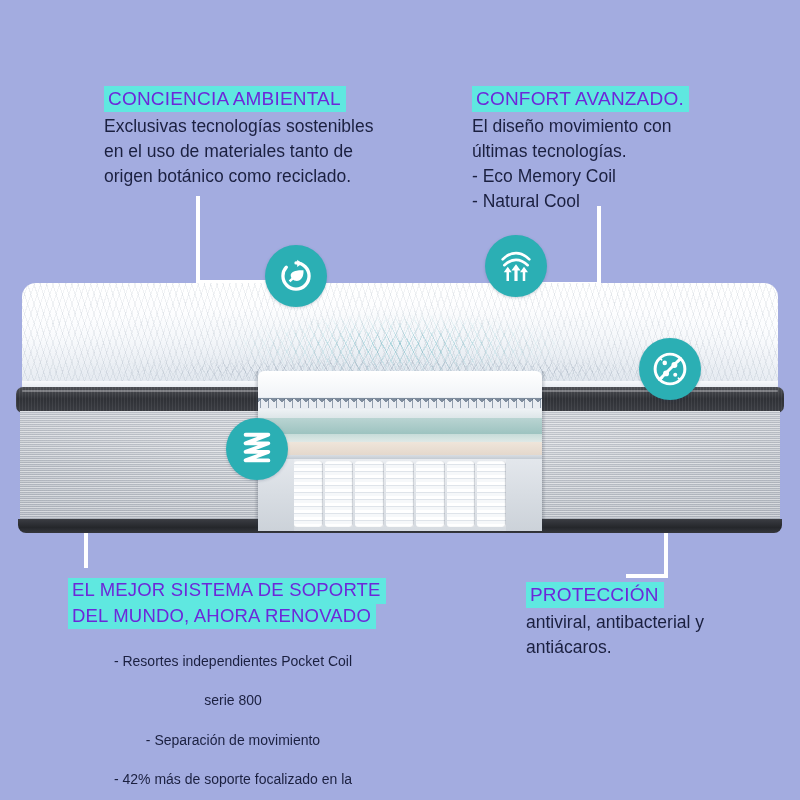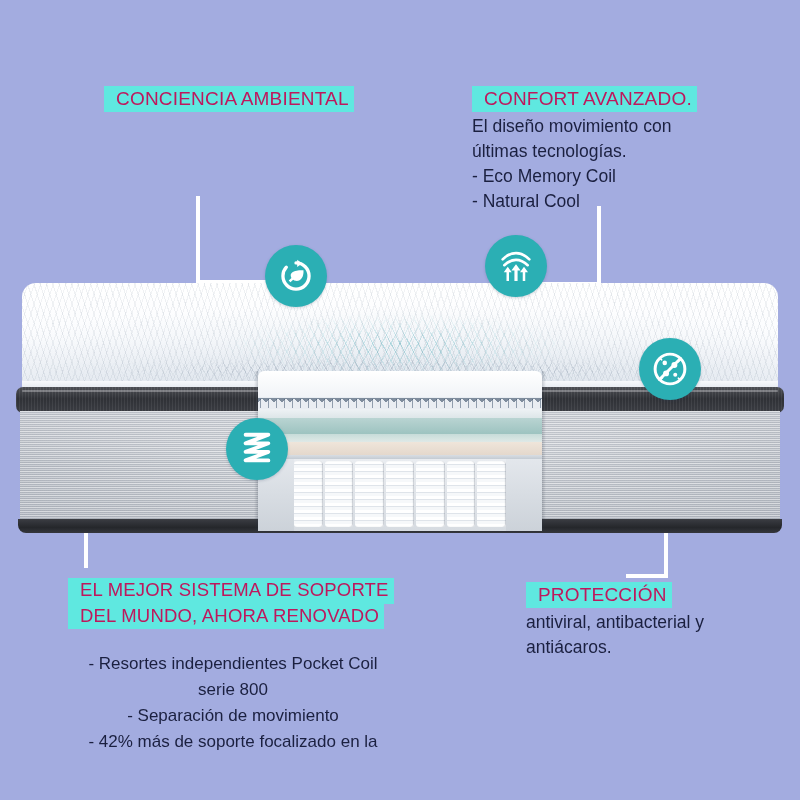--- a/index.html
+++ b/index.html
@@ -9,42 +9,42 @@
     font-family:"Liberation Sans", sans-serif;
     overflow:hidden;
   }
   #stage{position:relative;width:800px;height:800px;overflow:hidden;background:#a3ace0;}
 
   
   .txtblock{position:absolute;color:#171a33;}
   .hl{
     display:inline-block;
     background:#5fe8e0;
-    color:#be185d;
+    color:#6d28d9;
     font-size:19px;
     letter-spacing:.2px;
     line-height:1.22;
-    padding:1px 5px 2px 12px;
+    padding:1px 5px 2px 4px;
     font-weight:400;
   }
   .hl.two{display:block;width:max-content;}
   .body-line{
     font-size:17.5px;
     line-height:1.42;
     color:#1b2040;
     white-space:nowrap;
   }
   .body-wrap{margin-top:2px;}
 
   #tl{left:104px;top:86px;}
   #tr{left:472px;top:86px;}
   #bl{left:68px;top:578px;width:330px;text-align:center;}
   #bl .hl{font-size:18.5px;}
   #bl .bullets{margin-top:22px;}
-  #bl .bullets .body-line{font-size:17px;line-height:1.52;}
+  #bl .bullets .body-line{font-size:14px;line-height:1.52;margin-top:18px;}
   #br{left:526px;top:582px;}
 
   
   .conn{position:absolute;background:#ffffff;}
 
   
   .badge{
     position:absolute;
     background:#2bafb4;
     border-radius:50%;
@@ -295,20 +295,25 @@
   </div>
 
   <div class="badge" style="left:226px;top:418px;width:62px;height:62px;">
     <svg width="34" height="38" viewBox="0 0 34 40" fill="none" stroke="#fff" stroke-width="4" stroke-linecap="round" stroke-linejoin="round">
       <path d="M5 5h24L5 14h24L5 23h24L5 32h24"></path>
     </svg>
   </div>
 
   <div class="txtblock" id="tl">
     <div class="hl">CONCIENCIA AMBIENTAL</div>
+    <div class="body-wrap">
+      <div class="body-line">Exclusivas tecnologías sostenibles</div>
+      <div class="body-line">en el uso de materiales tanto de</div>
+      <div class="body-line">origen botánico como reciclado.</div>
+    </div>
   </div>
 
   <div class="txtblock" id="tr">
     <div class="hl">CONFORT AVANZADO.</div>
     <div class="body-wrap">
       <div class="body-line">El diseño movimiento con</div>
       <div class="body-line">últimas tecnologías.</div>
       <div class="body-line">- Eco Memory Coil</div>
       <div class="body-line">- Natural Cool</div>
     </div>

